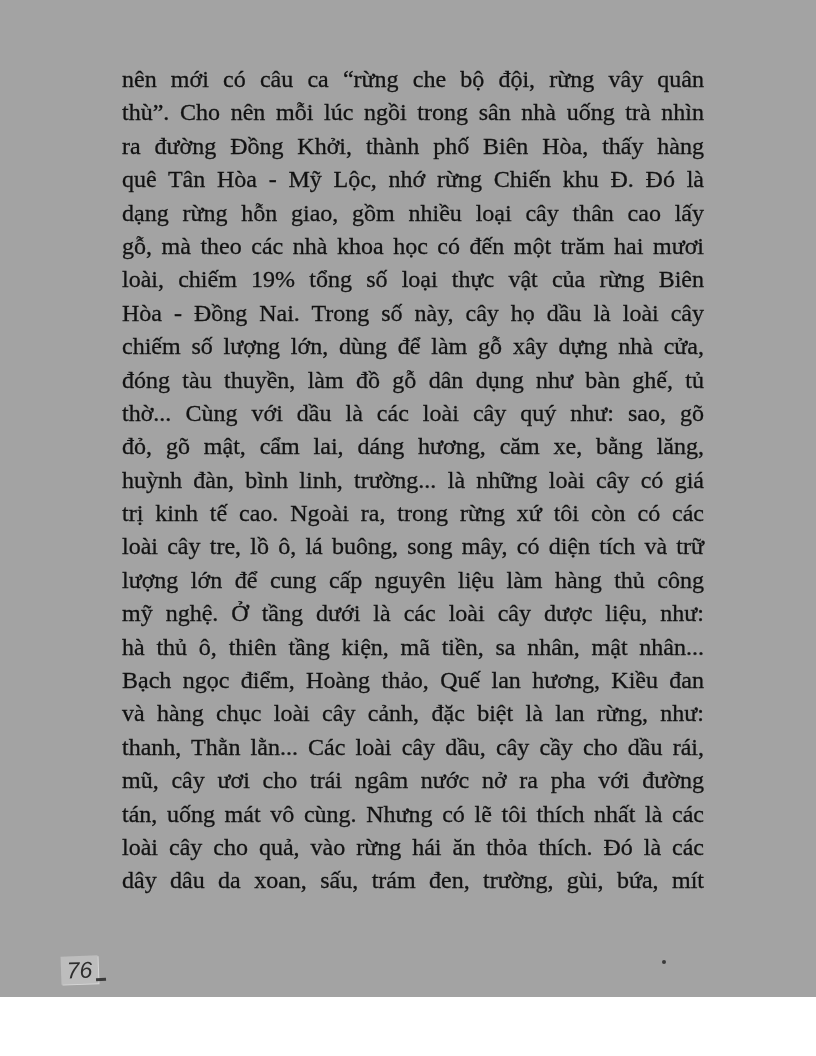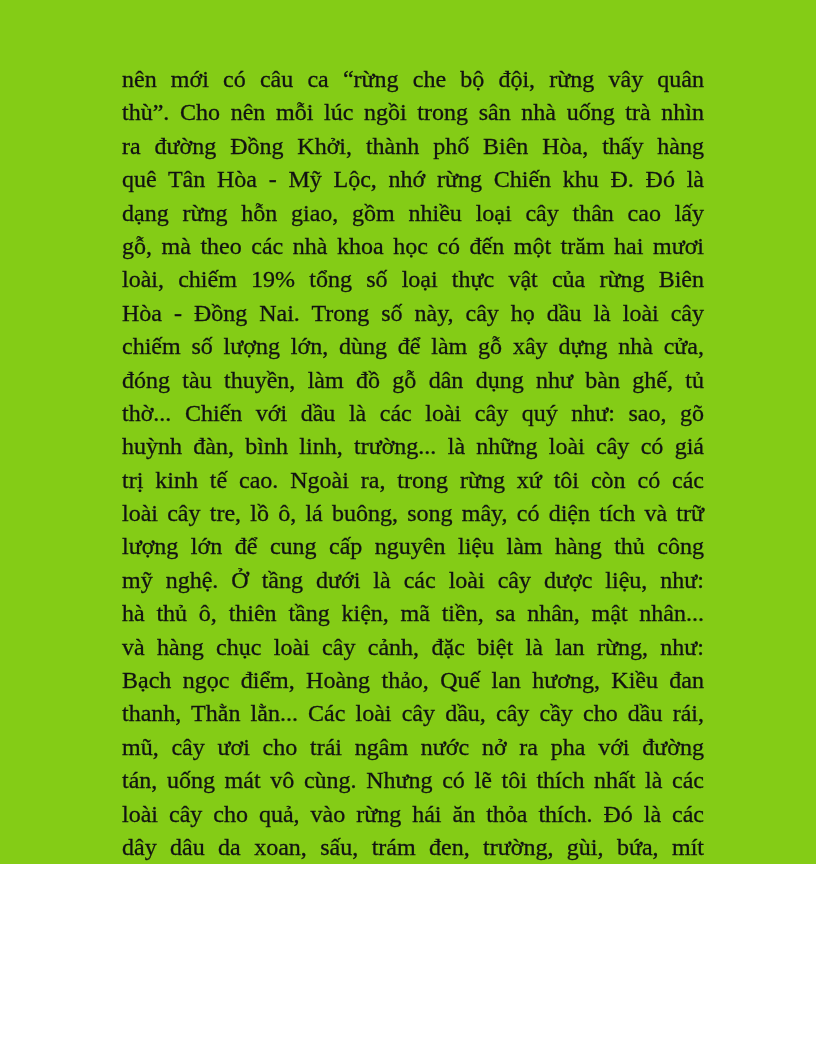--- a/index.html
+++ b/index.html
@@ -3,22 +3,22 @@
 <meta charset="utf-8">
 <style>
   html, body {
     margin: 0;
     padding: 0;
     background: #ffffff;
   }
   .page {
     position: relative;
     width: 816px;
-    height: 864px;
-    background: #84cc16;
+    height: 997px;
+    background: #a3a3a3;
     overflow: hidden;
     font-family: "Liberation Serif", "DejaVu Serif", serif;
     color: #121212;
   }
   .text-block {
     position: absolute;
     left: 122px;
     top: 63px;
     width: 582px;
   }
@@ -80,29 +80,30 @@
       <div class="text-line">nên mới có câu ca “rừng che bộ đội, rừng vây quân</div>
       <div class="text-line">thù”. Cho nên mỗi lúc ngồi trong sân nhà uống trà nhìn</div>
       <div class="text-line">ra đường Đồng Khởi, thành phố Biên Hòa, thấy hàng</div>
       <div class="text-line">quê Tân Hòa - Mỹ Lộc, nhớ rừng Chiến khu Đ. Đó là</div>
       <div class="text-line">dạng rừng hỗn giao, gồm nhiều loại cây thân cao lấy</div>
       <div class="text-line">gỗ, mà theo các nhà khoa học có đến một trăm hai mươi</div>
       <div class="text-line">loài, chiếm 19% tổng số loại thực vật của rừng Biên</div>
       <div class="text-line">Hòa - Đồng Nai. Trong số này, cây họ dầu là loài cây</div>
       <div class="text-line">chiếm số lượng lớn, dùng để làm gỗ xây dựng nhà cửa,</div>
       <div class="text-line">đóng tàu thuyền, làm đồ gỗ dân dụng như bàn ghế, tủ</div>
-      <div class="text-line">thờ... Chiến với dầu là các loài cây quý như: sao, gõ</div>
+      <div class="text-line">thờ... Cùng với dầu là các loài cây quý như: sao, gõ</div>
+      <div class="text-line">đỏ, gõ mật, cẩm lai, dáng hương, căm xe, bằng lăng,</div>
       <div class="text-line">huỳnh đàn, bình linh, trường... là những loài cây có giá</div>
       <div class="text-line">trị kinh tế cao. Ngoài ra, trong rừng xứ tôi còn có các</div>
       <div class="text-line">loài cây tre, lồ ô, lá buông, song mây, có diện tích và trữ</div>
       <div class="text-line">lượng lớn để cung cấp nguyên liệu làm hàng thủ công</div>
       <div class="text-line">mỹ nghệ. Ở tầng dưới là các loài cây dược liệu, như:</div>
       <div class="text-line">hà thủ ô, thiên tầng kiện, mã tiền, sa nhân, mật nhân...</div>
+      <div class="text-line">Bạch ngọc điểm, Hoàng thảo, Quế lan hương, Kiều đan</div>
       <div class="text-line">và hàng chục loài cây cảnh, đặc biệt là lan rừng, như:</div>
-      <div class="text-line">Bạch ngọc điểm, Hoàng thảo, Quế lan hương, Kiều đan</div>
       <div class="text-line">thanh, Thằn lằn... Các loài cây dầu, cây cầy cho dầu rái,</div>
       <div class="text-line">mũ, cây ươi cho trái ngâm nước nở ra pha với đường</div>
       <div class="text-line">tán, uống mát vô cùng. Nhưng có lẽ tôi thích nhất là các</div>
       <div class="text-line">loài cây cho quả, vào rừng hái ăn thỏa thích. Đó là các</div>
       <div class="text-line">dây dâu da xoan, sấu, trám đen, trường, gùi, bứa, mít</div>
     </div>
 
   <div class="page-number-box">
     <span class="page-number">76</span>
   </div>

